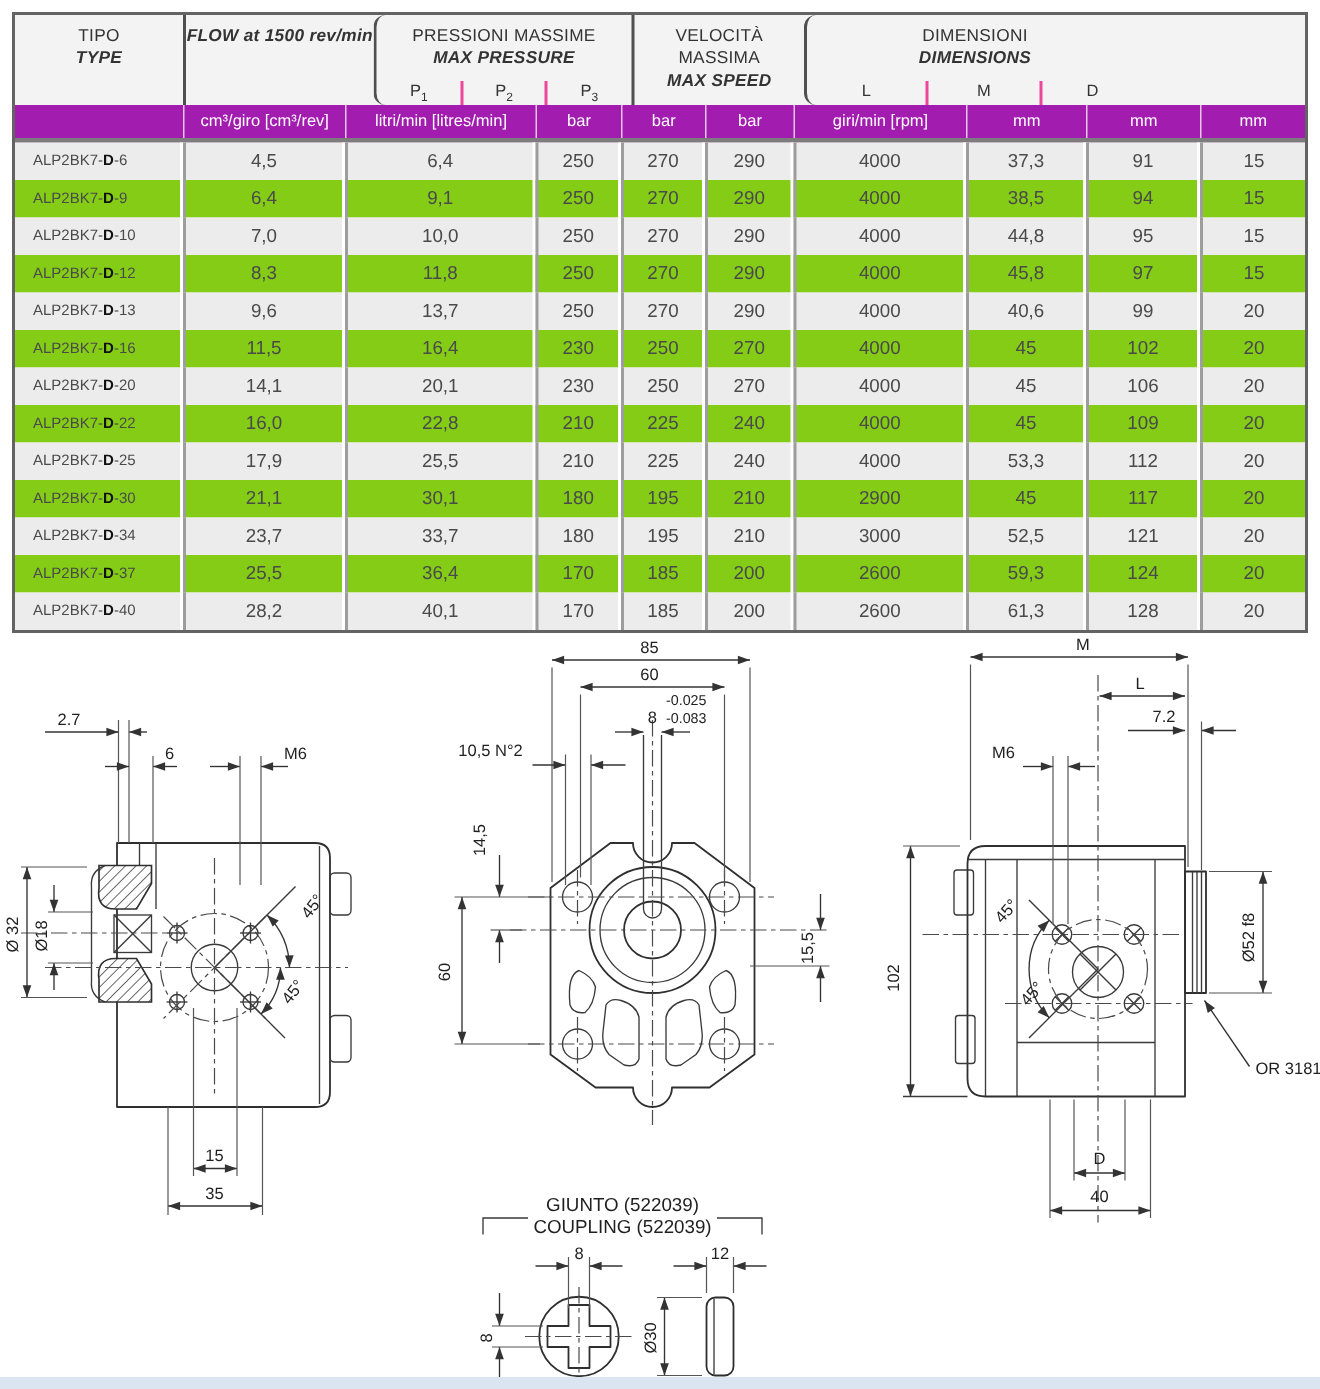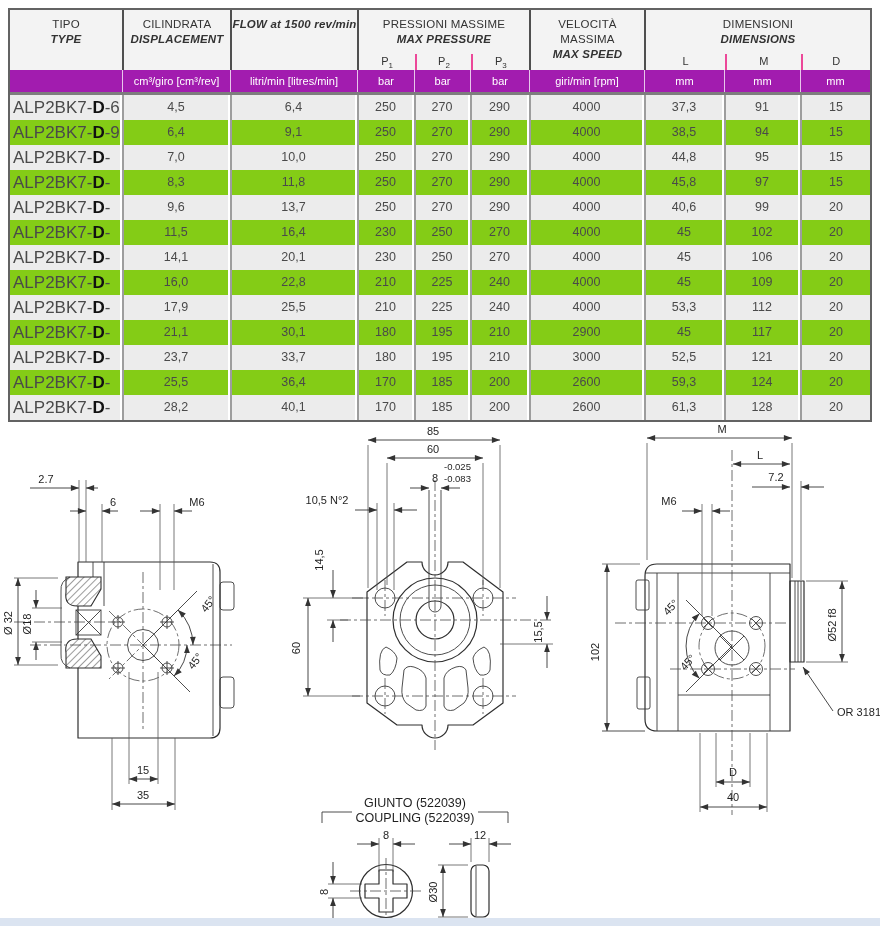--- a/index.html
+++ b/index.html
@@ -6,38 +6,38 @@
   .sheet{position:relative;width:880px;height:926px;background:#fff;overflow:hidden;
          font-family:"Liberation Sans",sans-serif;}
   
   .spec-table{position:absolute;left:8px;top:8px;width:864px;border:2px solid #636363;box-sizing:border-box;background:#f4f4f4;}
   .thead{display:flex;height:60px;background:#f3f3f3;}
   .hcell,.hgroup{box-sizing:border-box;}
   .hcell{padding-top:7px;text-align:center;}
   .hcell+.hcell,.hgroup,.hcell-after{border-left:2px solid #4f4f4f;}
   .hline{font-size:11.5px;color:#333;letter-spacing:.2px;line-height:15px;}
   .hline.it{font-style:italic;font-weight:bold;}
-  .hgroup{display:flex;flex-direction:column;}
+  .hgroup{display:flex;flex-direction:column;border-radius:8px;}
   .hgtitle{height:37px;padding-top:7px;text-align:center;}
   .hgsub{display:flex;height:16px;}
   .hgsub .sub{box-sizing:border-box;font-size:11px;color:#333;text-align:center;line-height:14px;}
   .hgsub .sub+.sub{border-left:2px solid #ec4899;}
   .hgsub sub{font-size:8px;}
   .w1{width:112px}.w2{width:108px}.w3{width:127px}.w4{width:57px}.w5{width:56px}
   .w6{width:59px}.w7{width:115px}.w8{width:80px}.w9{width:76px}.w10{width:70px}
   .units{display:flex;height:22px;background:#a21caf;border-bottom:3px solid #7d7d7d;}
   .ucell{box-sizing:border-box;color:#fff;font-size:11px;line-height:22px;text-align:center;}
   .ucell+.ucell{border-left:1px solid rgba(255,255,255,.75);}
   .tbody{}
   .drow{display:flex;height:25px;line-height:25px;}
   .drow.even{background:#ececec;}
   .drow.odd{background:#84cc16;}
   .dcell{box-sizing:border-box;border-left:2px solid #9d9d9d;border-right:2px solid #fff;
          font-size:12.5px;color:#4a4a4a;text-align:center;overflow:hidden;}
-  .dcell:first-child{border-left:none;text-align:left;padding-left:3px;font-size:17px;}
+  .dcell:first-child{border-left:none;text-align:left;padding-left:12px;font-size:10px;}
   .dcell:last-child{border-right:none;}
   .dcell b{color:#111;}
   
   svg{position:absolute;left:0;top:420px;}
   .ol{stroke:#2f2f2f;stroke-width:1.2;fill:none;stroke-linejoin:round;stroke-linecap:round;}
   .thin{stroke:#3a3a3a;stroke-width:.9;fill:none;}
   .cl{stroke:#4a4a4a;stroke-width:.8;fill:none;stroke-dasharray:11 3 3 3;}
   .dim{stroke:#333;stroke-width:.9;fill:none;}
   .ext{stroke:#555;stroke-width:.8;fill:none;}
   .hatch{stroke:#2f2f2f;stroke-width:1.1;fill:url(#hat);}
@@ -49,24 +49,20 @@
 </head>
 <body>
 
 <div class="sheet">
 
   <div class="spec-table">
     <div class="thead">
       <div class="hcell w1">
         <div class="hline">TIPO</div>
         <div class="hline it">TYPE</div>
-      </div>
-      <div class="hcell w2">
-        <div class="hline">CILINDRATA</div>
-        <div class="hline it">DISPLACEMENT</div>
       </div>
       <div class="hcell w3">
         <div class="hline it">FLOW at 1500 rev/min</div>
       </div>
       <div class="hgroup" style="width:172px">
         <div class="hgtitle">
           <div class="hline">PRESSIONI MASSIME</div>
           <div class="hline it">MAX PRESSURE</div>
         </div>
         <div class="hgsub">

